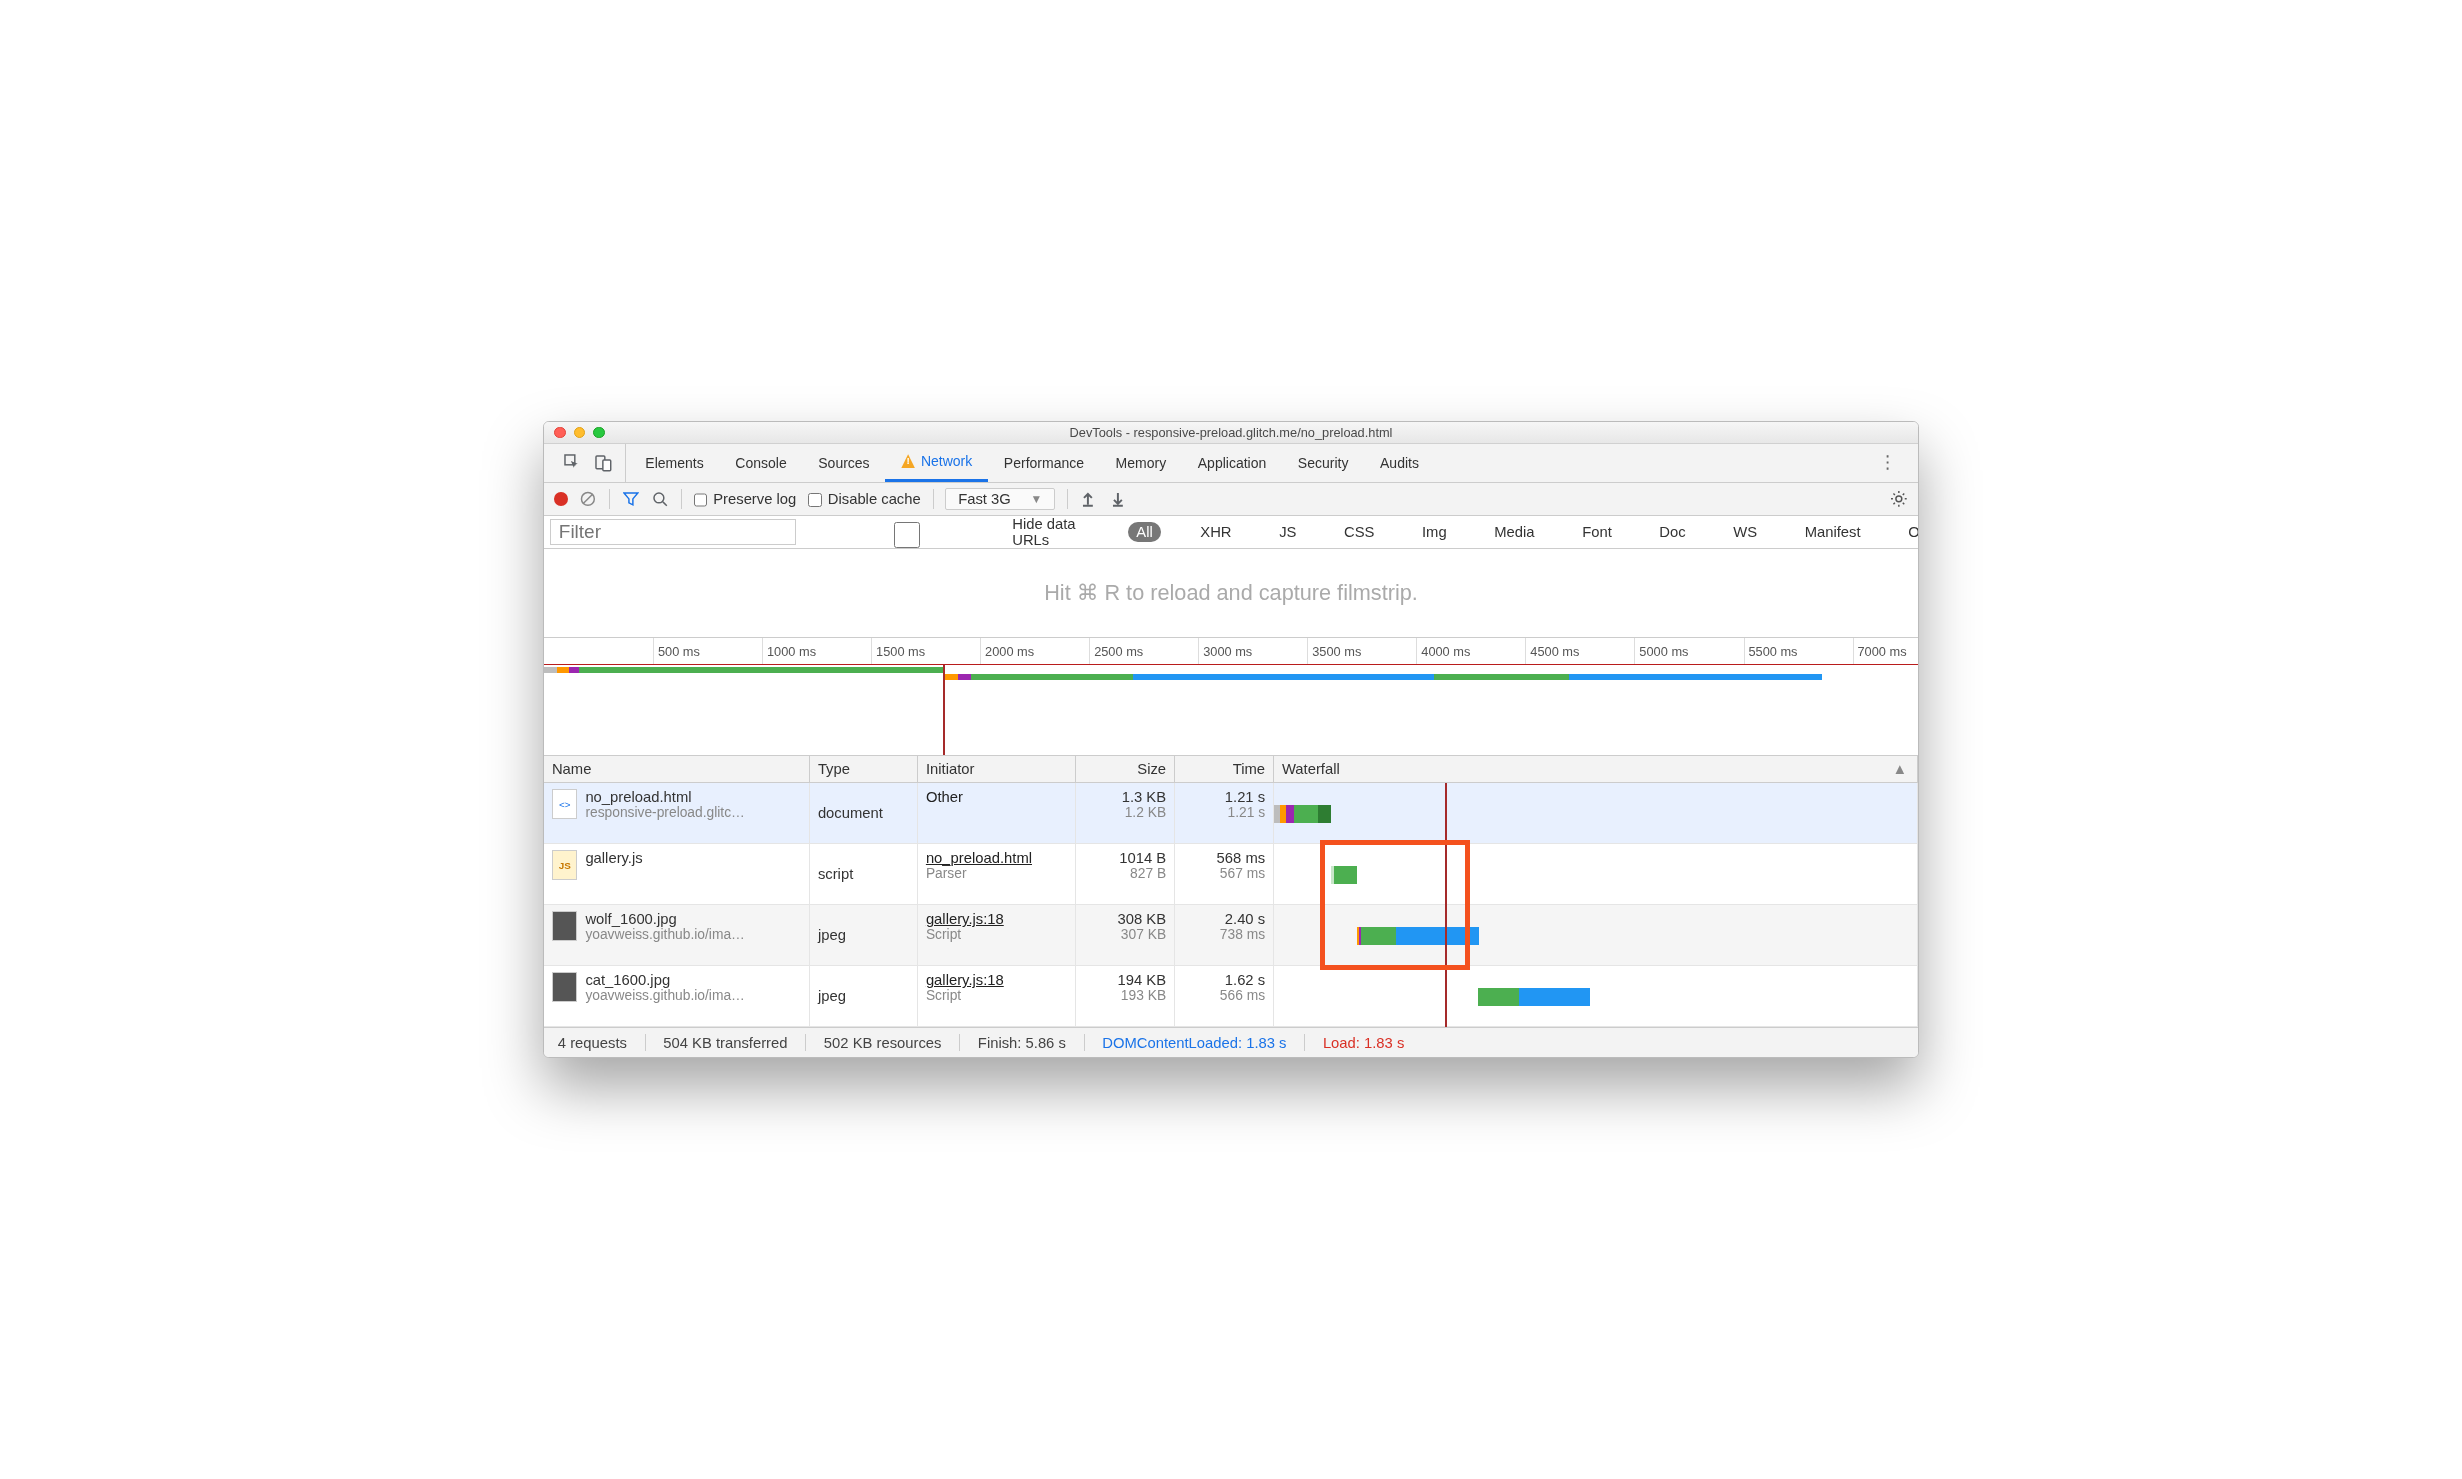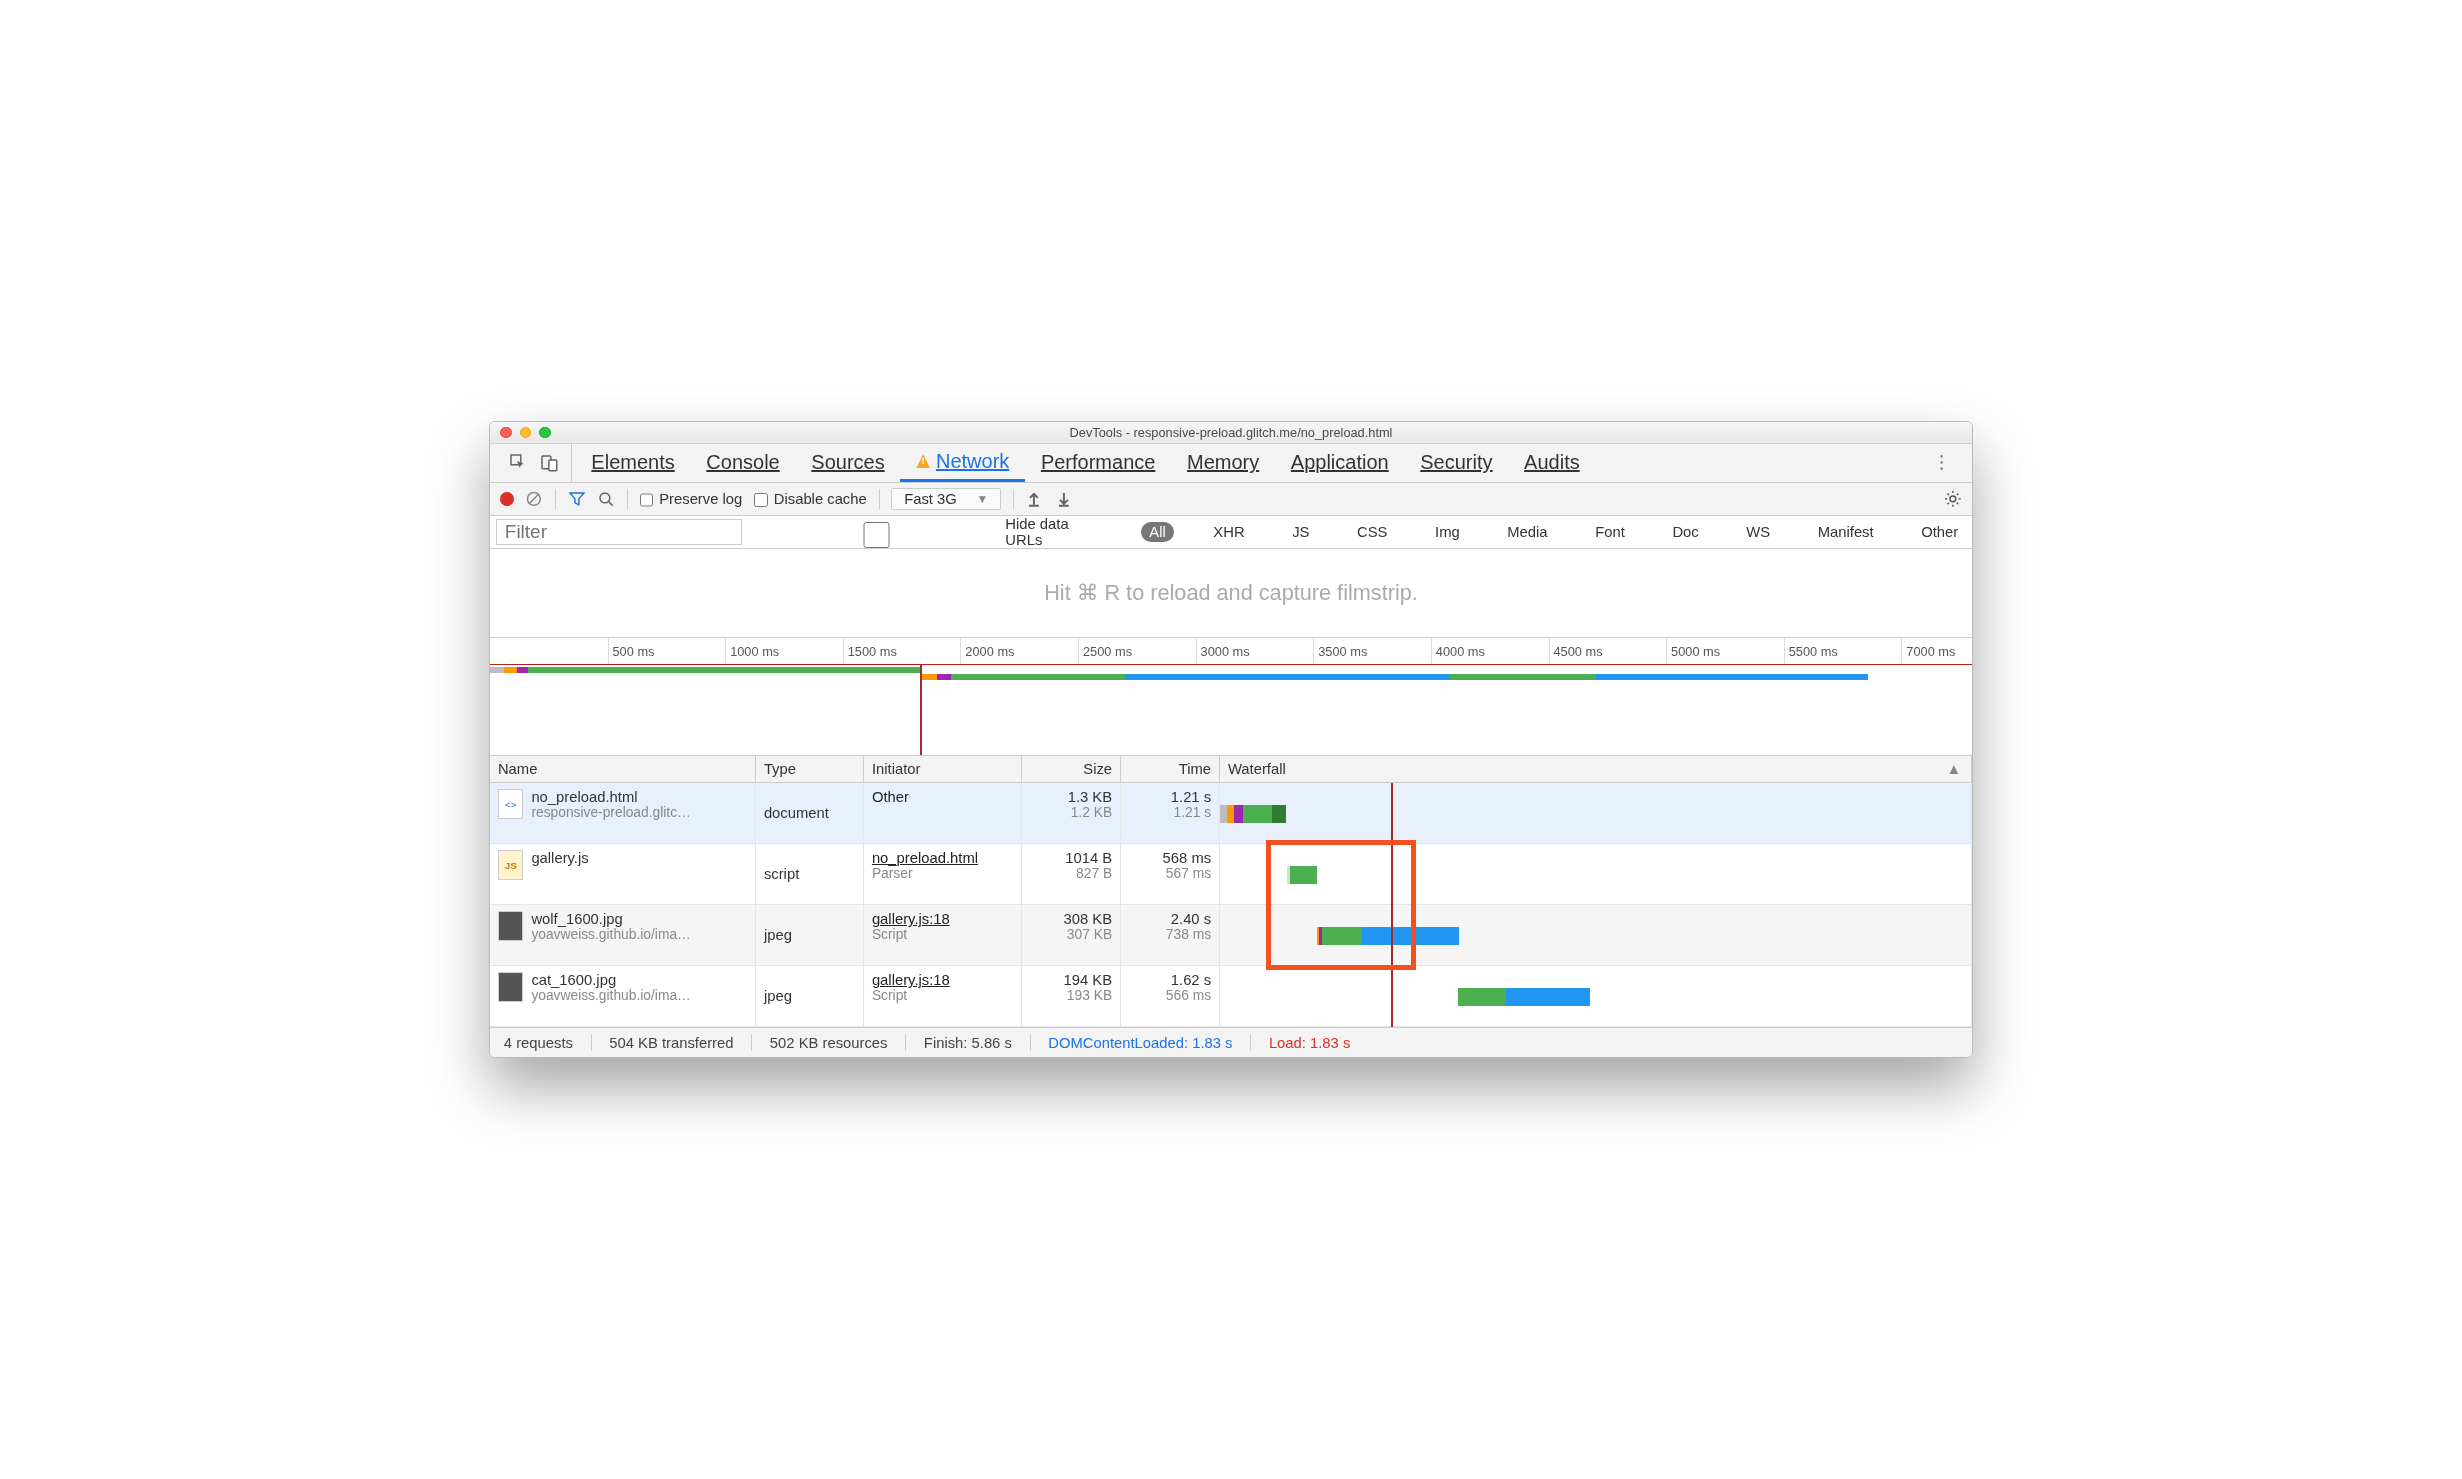--- a/index.html
+++ b/index.html
@@ -5,21 +5,21 @@
   * { box-sizing: border-box; margin: 0; padding: 0; }
   body {
     font-family: -apple-system, "Helvetica Neue", Arial, sans-serif;
     background: #fff;
     display: flex;
     align-items: center;
     justify-content: center;
     min-height: 100vh;
   }
   .window {
-    width: 1484px;
+    width: 1376px;
     border: 1px solid #bbb;
     border-radius: 5.9px;
     box-shadow: 0 29.6px 59px rgba(0,0,0,0.35);
     overflow: hidden;
     background: #fff;
   }
   
   .titlebar {
     height: 21.7px;
     background: linear-gradient(#f6f6f6,#e7e7e7);
@@ -34,21 +34,21 @@
   .tl-yel{background:#ffbd2e;border:1px solid #e1a116;}
   .tl-grn{background:#28c940;border:1px solid #1ba125;}
   .win-title { position:absolute; left:0; right:0; text-align:center; font-size:12.8px; color:#4a4a4a; }
   
   .tabs {
     display:flex; align-items:center; height:39px;
     background:#f3f3f3; border-bottom:1px solid #ccc;
     padding: 0 7.9px; gap:3.9px;
   }
   .tabs .left-icons { display:flex; gap:13.8px; padding:0 11.8px; border-right:1px solid #ccc; height:100%; align-items:center; }
-  .tab { padding:0 15.8px; height:100%; display:flex; align-items:center; font-size:20px; color:#333; cursor:pointer; gap:5.9px;text-decoration:underline;}
+  .tab { padding:0 15.8px; height:100%; display:flex; align-items:center; font-size:14px; color:#333; cursor:pointer; gap:5.9px;}
   .tab.active { color:#1a73e8; border-bottom:3px solid #1a73e8; font-weight:500;}
   .warn-icon{ width:13.8px;height:13.8px; background:#f5a623; clip-path: polygon(50% 0,100% 100%,0 100%); position:relative;}
   .warn-icon::after{content:"!";position:absolute;left:0;right:0;text-align:center;font-size:9.9px;color:#fff;top:1px;font-weight:bold;}
   .kebab { margin-left:auto; padding:0 13.8px; font-size:17.7px; color:#666; cursor:pointer;}
   
   .toolbar {
     display:flex; align-items:center; height:33px;
     background:#f3f3f3; border-bottom:1px solid #ccc;
     padding:0 9.9px; gap:11.8px;
   }

